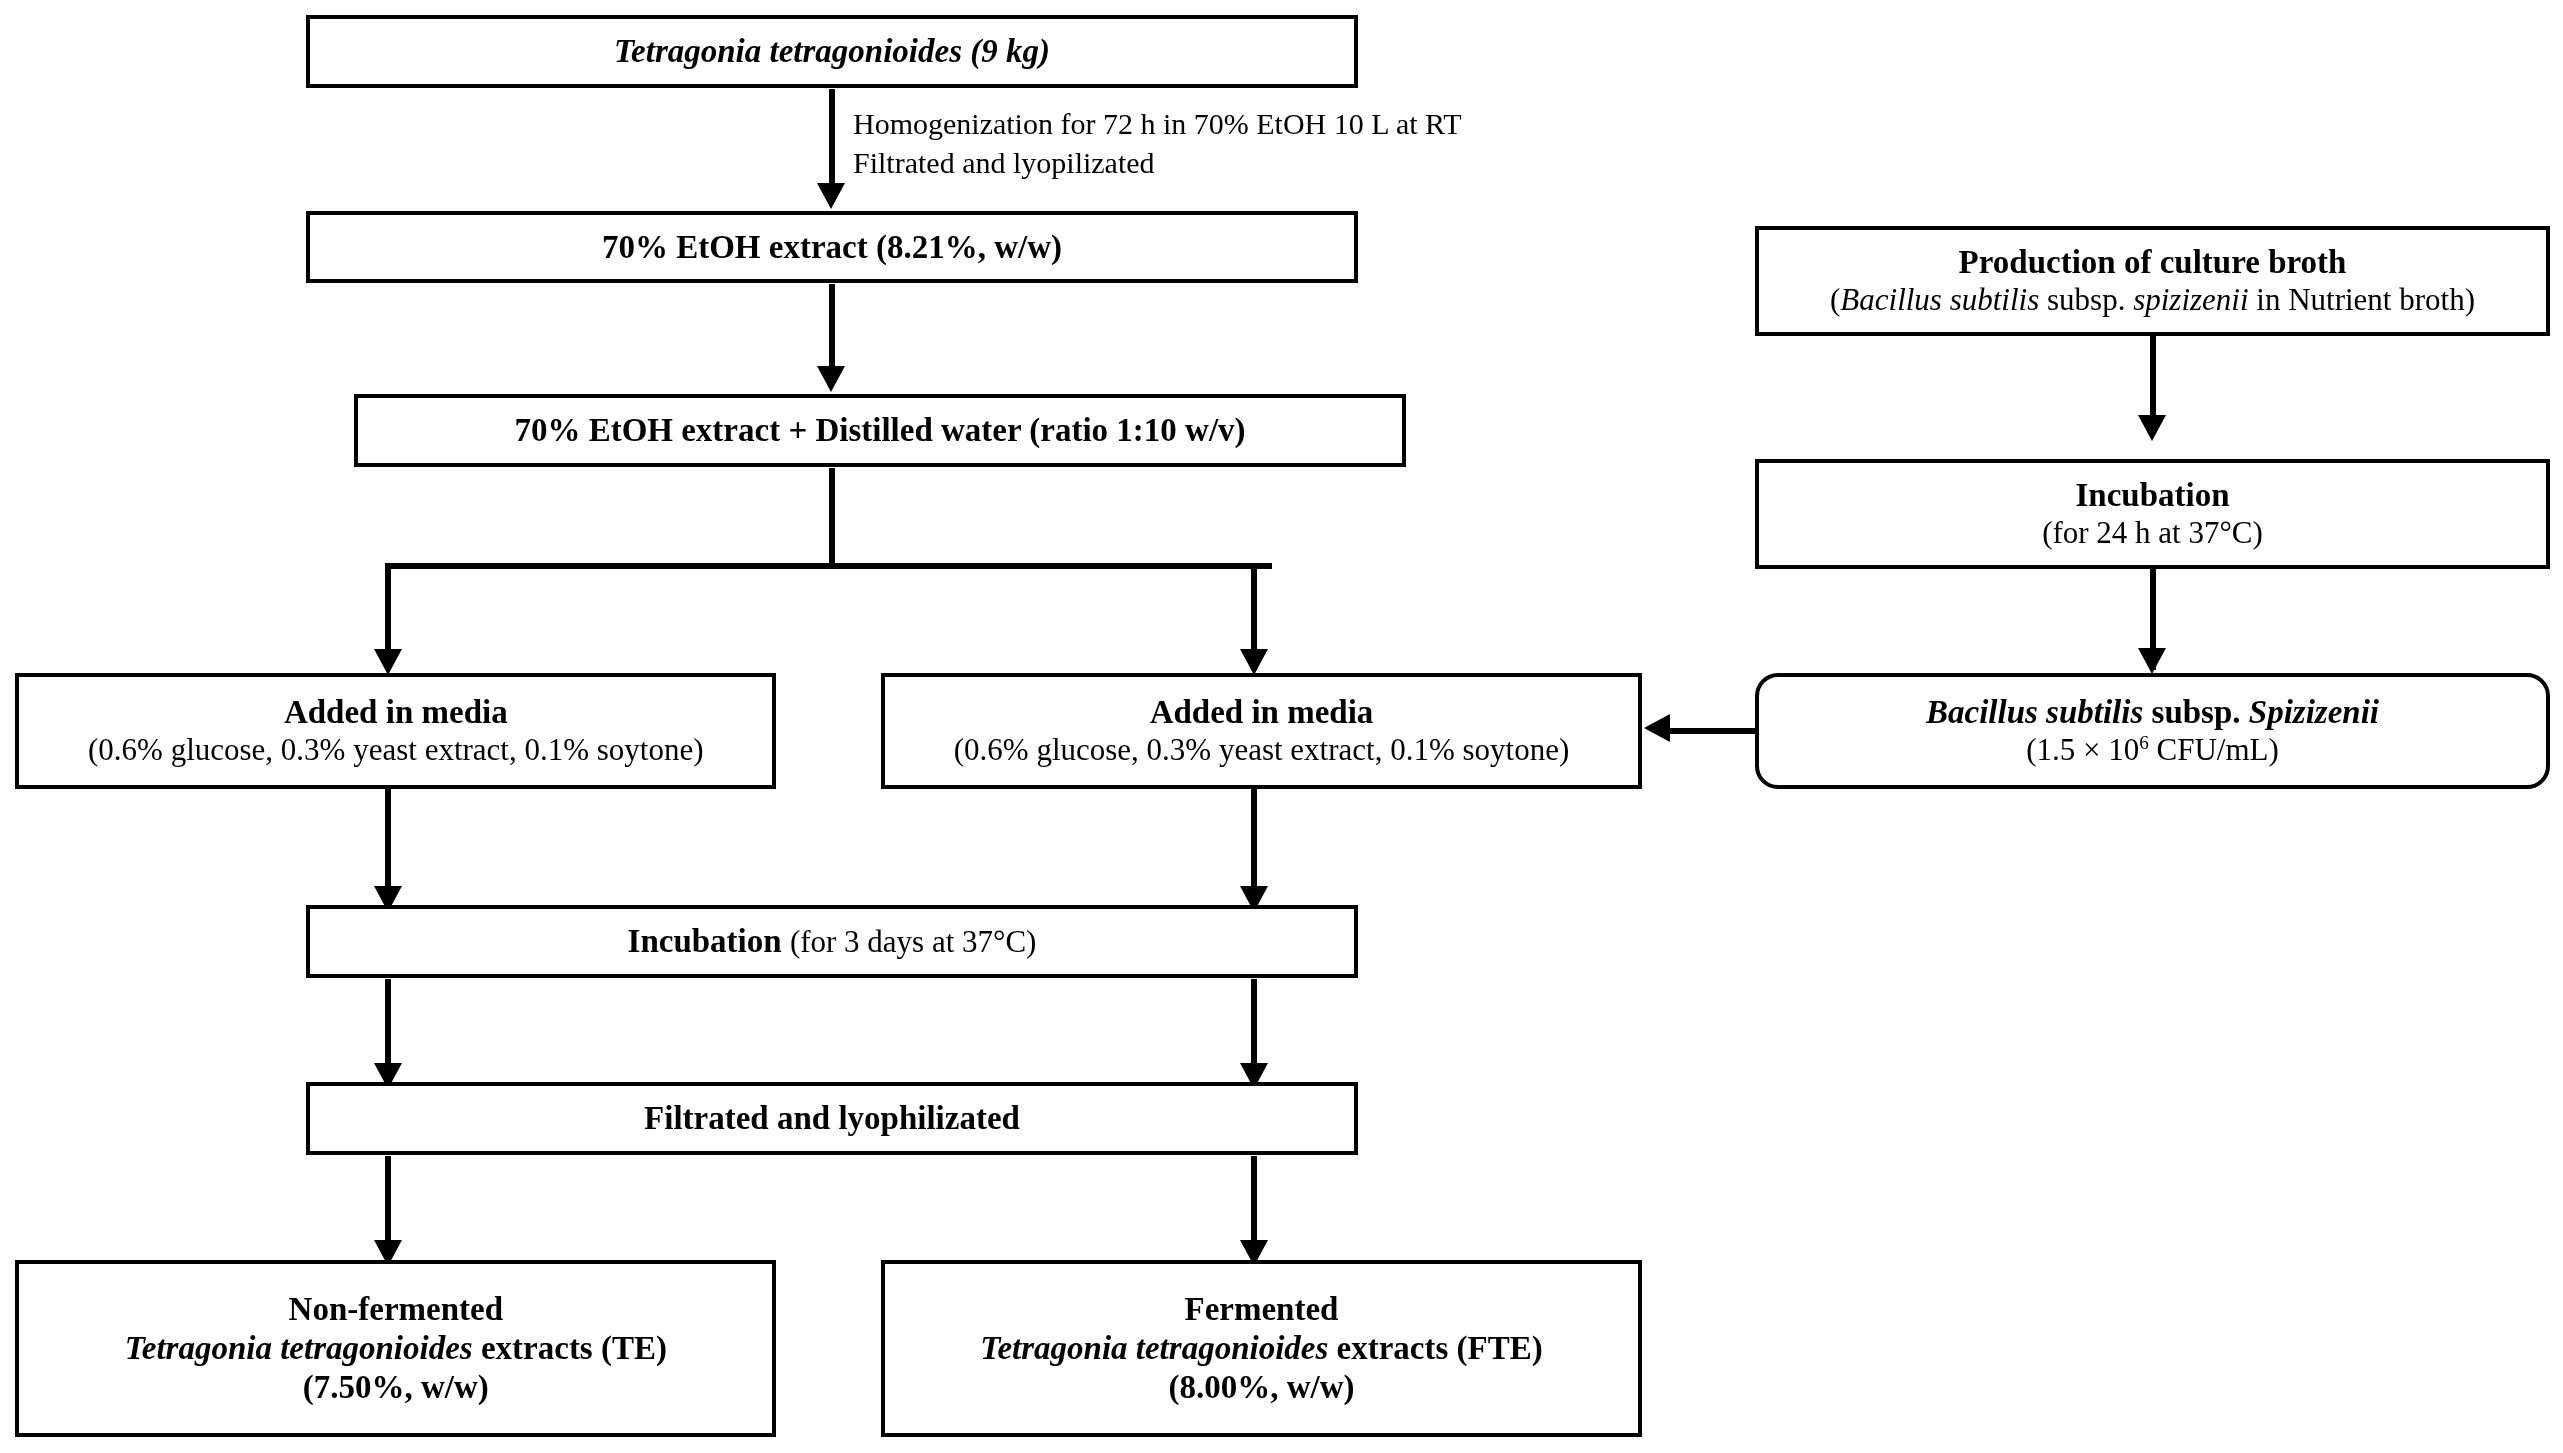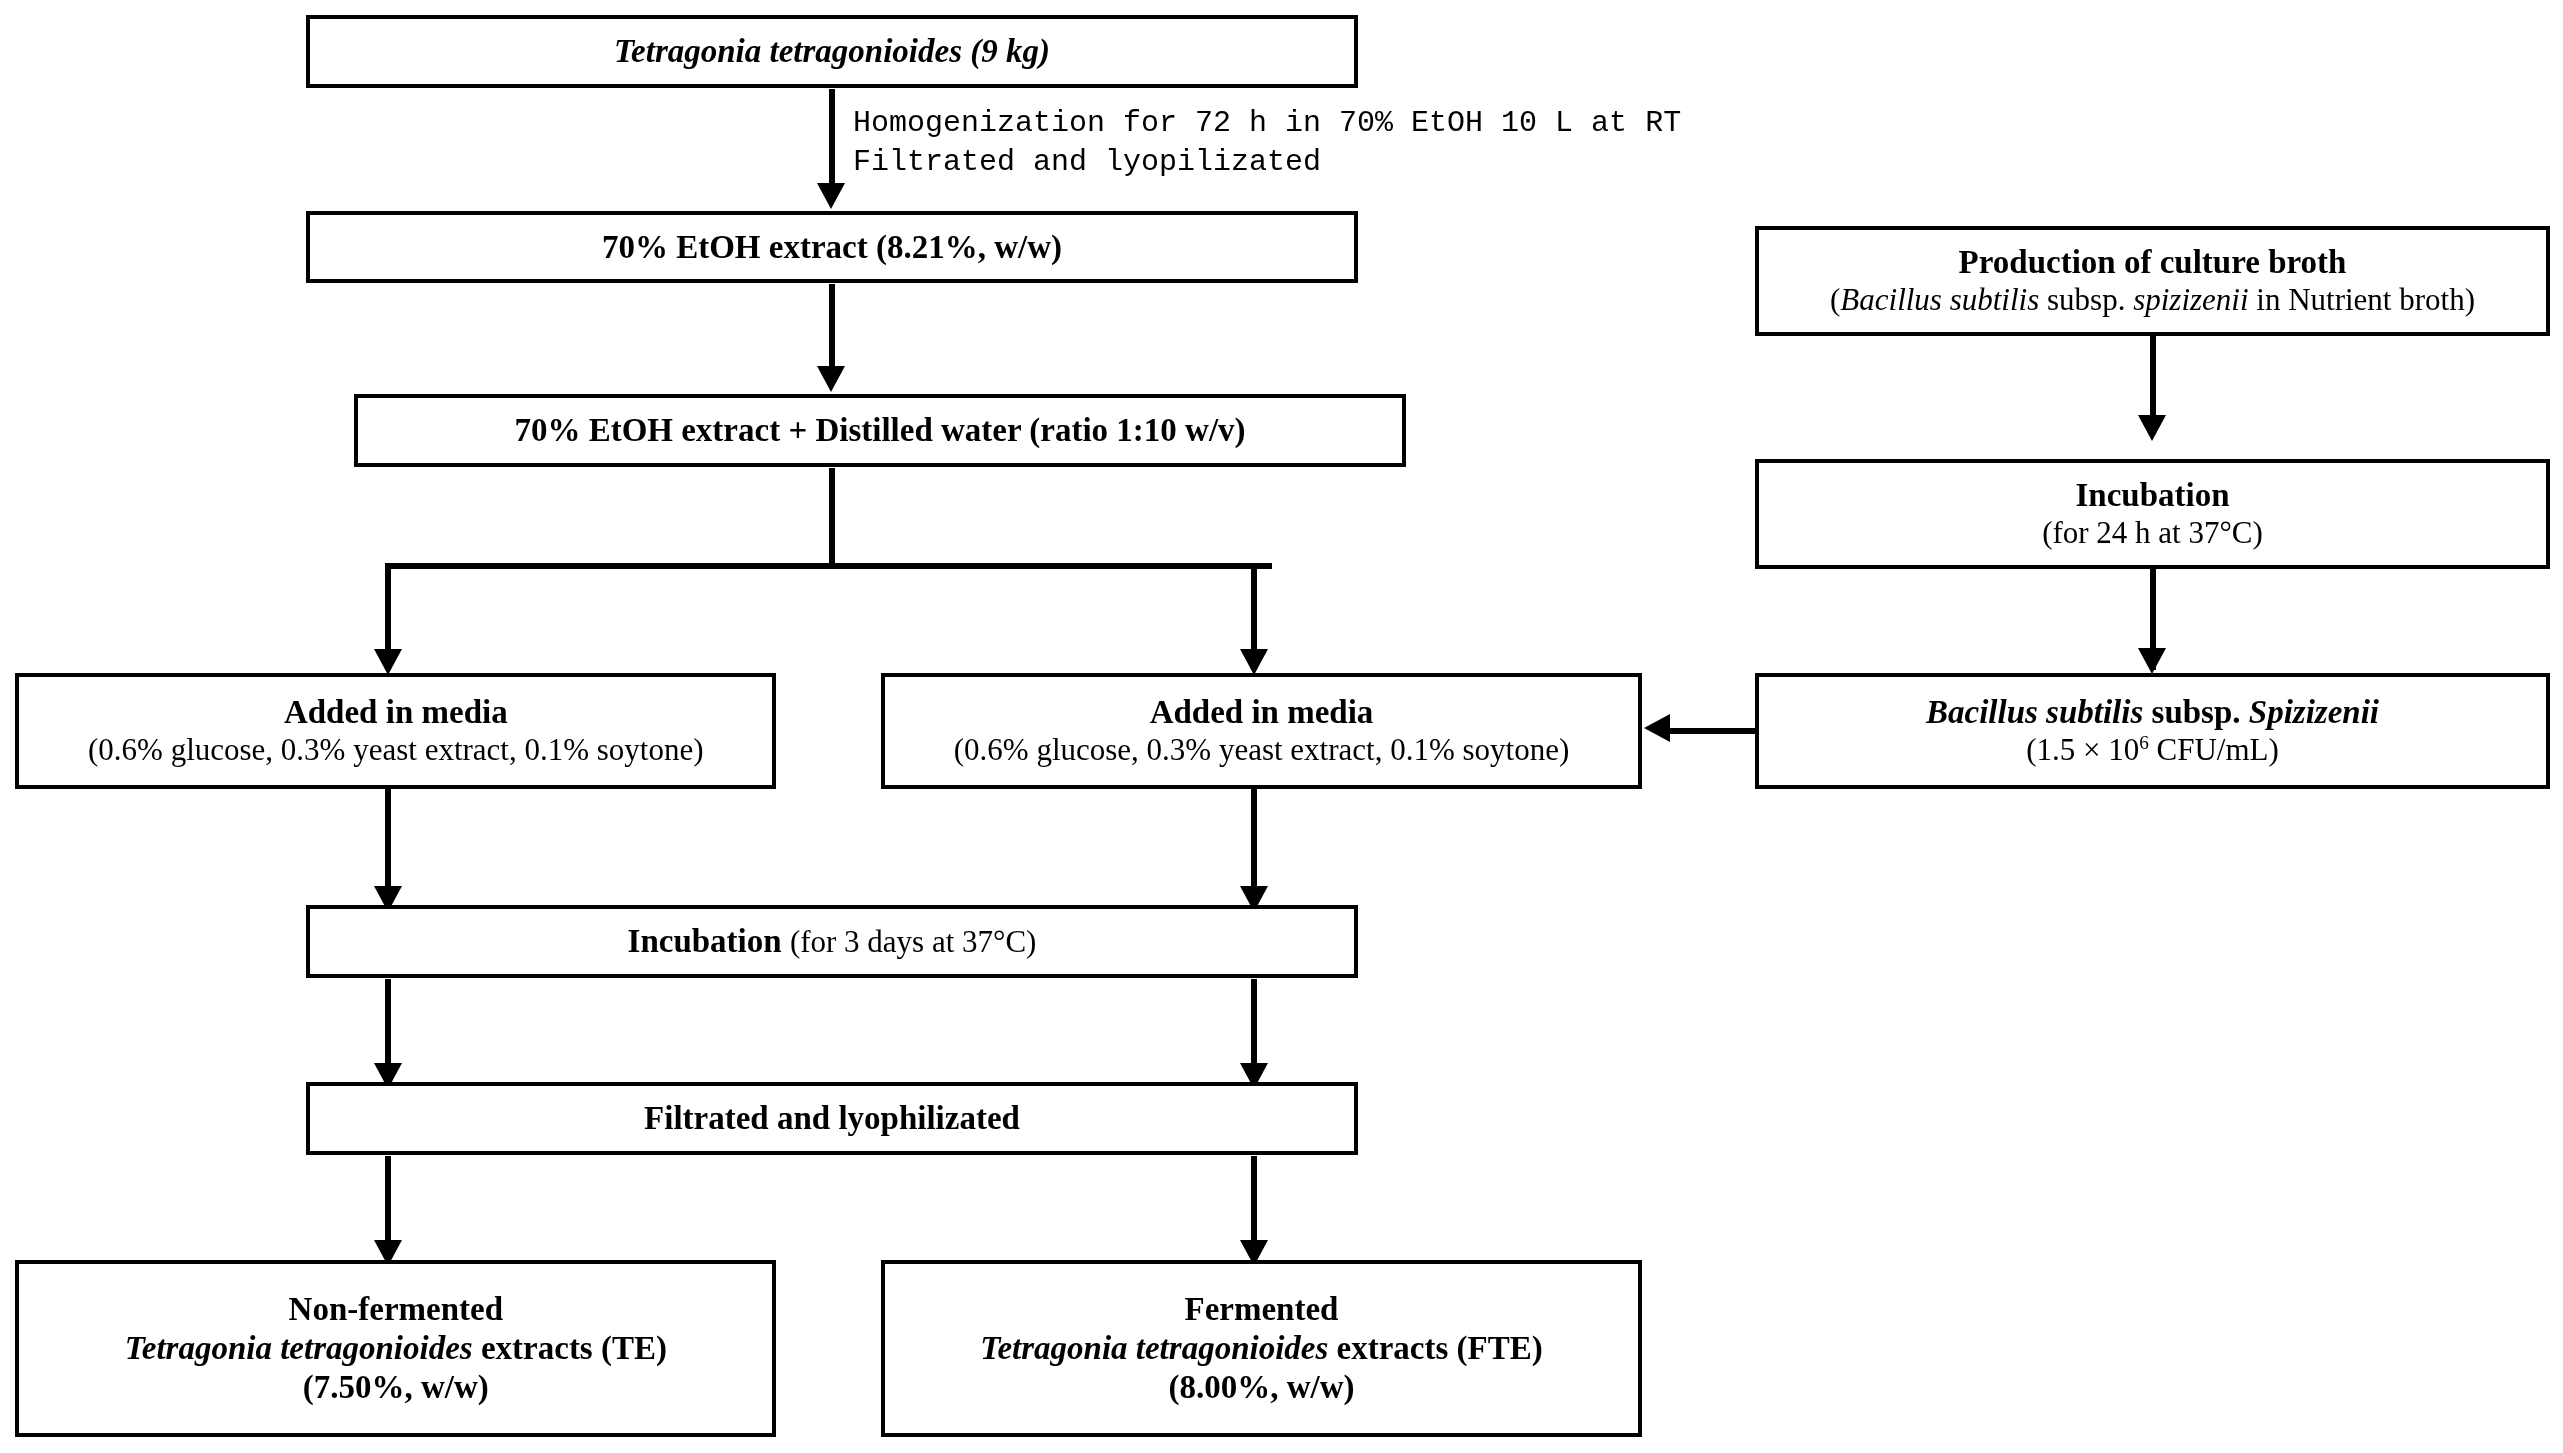--- a/index.html
+++ b/index.html
@@ -52,21 +52,21 @@
 
   <div class="box" style="left:306px; top:15.3px; width:1052px; height:73px;">
     <div class="inline">
       <span class="bi">Tetragonia tetragonioides (9 kg)</span>
     </div>
   </div>
 
   <div class="vline" style="left:829px; top:89px; height:113px;"></div>
   <div class="arrowdown" style="left:817px; top:183px;"></div>
 
-  <div class="note" style="left:853px; top:104px;font-family:Liberation Mono, monospace;">
+  <div class="note" style="left:853px; top:104px;">
     <div>Homogenization for 72 h in 70% EtOH 10 L at RT</div>
     <div>Filtrated and lyopilizated</div>
   </div>
 
   <div class="box" style="left:306px; top:211px; width:1052px; height:72px;">
     <div class="inline b" style="font-weight:bold;">70% EtOH extract (8.21%, w/w)</div>
   </div>
 
   <div class="vline" style="left:829px; top:284px; height:86px;"></div>
   <div class="arrowdown" style="left:817px; top:366px;"></div>
@@ -147,21 +147,21 @@
   <div class="arrowdown" style="left:2138px; top:415px;"></div>
 
   <div class="box" style="left:1755px; top:459px; width:795px; height:110px;">
     <div class="ttl">Incubation</div>
     <div class="sub">(for 24 h at 37°C)</div>
   </div>
 
   <div class="vline" style="left:2150px; top:569px; height:101px;"></div>
   <div class="arrowdown" style="left:2138px; top:648px;"></div>
 
-  <div class="box" style="left:1755px; top:673px; width:795px; height:116px;">
+  <div class="box" style="left:1755px; top:673px; width:795px; height:116px;border-radius:23px;">
     <div class="ttl">
       <span class="bi">Bacillus subtilis</span><span> subsp. </span><span class="bi">Spizizenii</span>
     </div>
     <div class="sub">
       <span>(1.5 × 10</span><sup>6</sup><span> CFU/mL)</span>
     </div>
   </div>
 
 </div>
 

